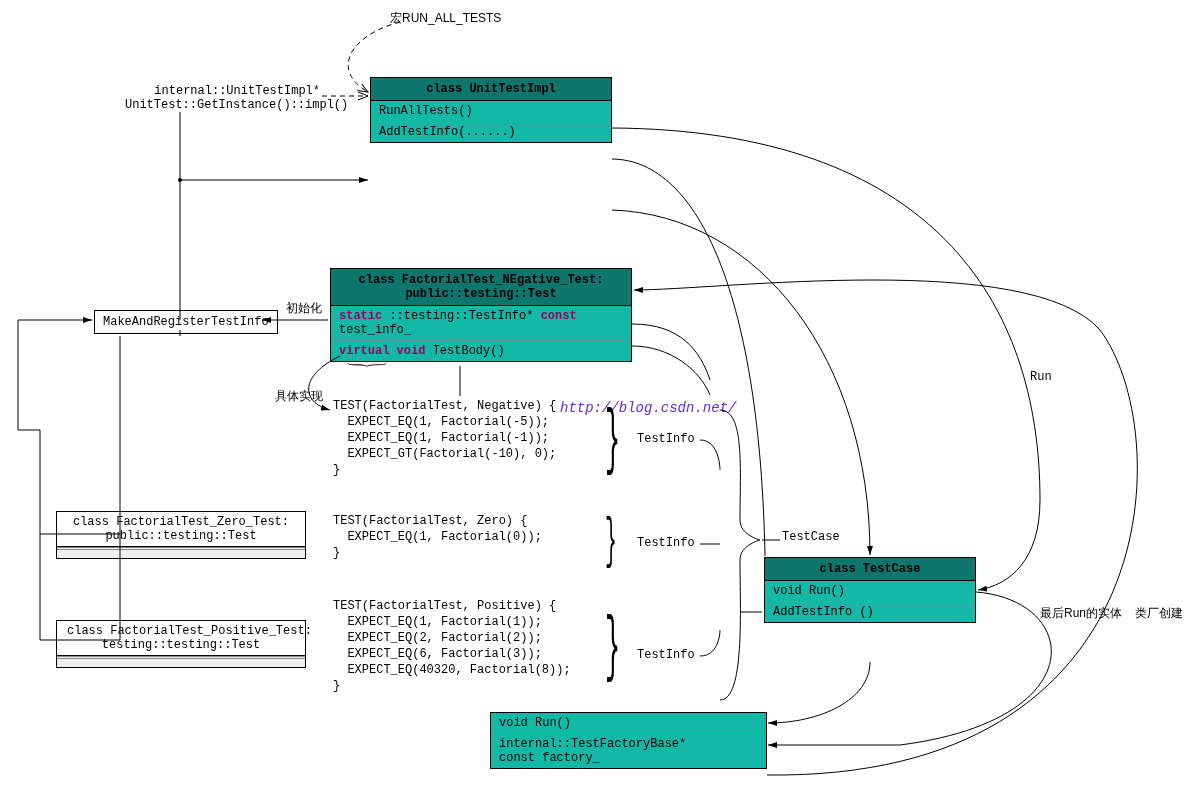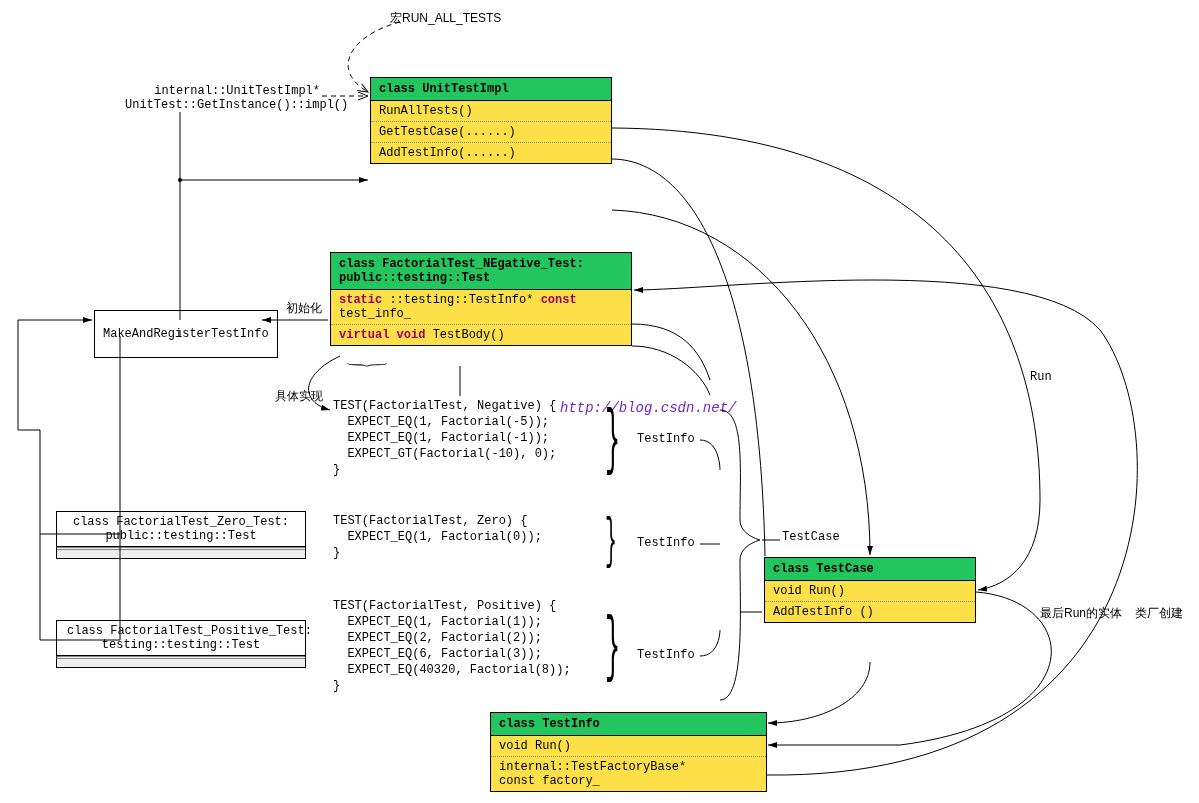--- a/index.html
+++ b/index.html
@@ -1,19 +1,19 @@
 <!DOCTYPE html>
 <html><head>
 <meta charset="utf-8">
 <style>
   html,body{margin:0;padding:0;background:#fff;font-family:"Consolas","Courier New",monospace;font-size:12px;color:#000}
   .canvas{position:relative;width:1199px;height:803px}
   .box{position:absolute;border:1px solid #000;background:#fff}
-  .hdr{background:#22c55e;text-align:left;padding:4px 8px;border-bottom:1px solid #000;font-weight:bold}
-  .row{background:#fde047;padding:3px 8px;border-bottom:1px dotted #888}
+  .hdr{background:#0f766e;text-align:center;padding:4px 8px;border-bottom:1px solid #000;font-weight:bold}
+  .row{background:#14b8a6;padding:3px 8px;border-bottom:1px dotted #888}
   .row:last-child{border-bottom:none}
   .kw{color:#a00060;font-weight:bold}
   .label{position:absolute;white-space:pre;font-family:"Consolas","Courier New",monospace}
   .ch{font-family:"SimSun","Microsoft YaHei",sans-serif}
   .code{position:absolute;white-space:pre;line-height:16px}
   .brace{position:absolute;font-size:72px;line-height:72px;transform:scaleX(0.35);transform-origin:left center}
   .brace-sm{position:absolute;font-size:56px;line-height:56px;transform:scaleX(0.35);transform-origin:left center}
   .hbrace{position:absolute;font-size:62px;line-height:62px;transform:scaleY(0.35) rotate(90deg);transform-origin:left top}
   .wm{position:absolute;color:#6d28d9;font-style:italic;font-size:14px}
   svg{position:absolute;top:0;left:0;pointer-events:none}
@@ -38,57 +38,55 @@
   <div class="label ch" style="left:1040px;top:605px">最后Run的实体</div>
   <div class="label ch" style="left:1135px;top:605px">类厂创建</div>
   <div class="label" style="left:637px;top:432px">TestInfo</div>
   <div class="label" style="left:637px;top:536px">TestInfo</div>
   <div class="label" style="left:637px;top:648px">TestInfo</div>
   <div class="label" style="left:782px;top:530px">TestCase</div>
 
   <div class="box" style="left:370px;top:77px;width:240px">
     <div class="hdr">class UnitTestImpl</div>
     <div class="row">RunAllTests()</div>
-    <div class="row">GetTestCase(......)</div>
     <div class="row">AddTestInfo(......)</div>
   </div>
 
-  <div class="box" style="left:330px;top:252px;width:300px">
+  <div class="box" style="left:330px;top:268px;width:300px">
     <div class="hdr" style="white-space:pre">class FactorialTest_NEgative_Test:
 public::testing::Test</div>
     <div class="row">
       <span class="kw">static </span><span>::testing::TestInfo* </span><span class="kw">const</span><span> test_info_</span>
     </div>
     <div class="row">
       <span class="kw">virtual void </span><span>TestBody()</span>
     </div>
   </div>
 
-  <div class="box" style="left:94px;top:310px;padding:16px 8px">MakeAndRegisterTestInfo</div>
+  <div class="box" style="left:94px;top:310px;padding:4px 8px">MakeAndRegisterTestInfo</div>
 
   <div class="smallbox" style="position:absolute;left:56px;top:511px;width:248px">
     <div class="t" style="white-space:pre">class FactorialTest_Zero_Test:
 public::testing::Test</div>
     <div class="b dbl"></div>
   </div>
 
   <div class="smallbox" style="position:absolute;left:56px;top:620px;width:248px">
     <div class="t" style="white-space:pre">class FactorialTest_Positive_Test:
 testing::testing::Test</div>
     <div class="b dbl"></div>
   </div>
 
   <div class="box" style="left:764px;top:557px;width:210px">
     <div class="hdr">class TestCase</div>
     <div class="row">void Run()</div>
     <div class="row">AddTestInfo ()</div>
   </div>
 
   <div class="box" style="left:490px;top:712px;width:275px">
-    <div class="hdr">class TestInfo</div>
     <div class="row">void Run()</div>
     <div class="row" style="white-space:pre">internal::TestFactoryBase*
 const factory_</div>
   </div>
 
   <div class="code" style="left:333px;top:398px">TEST(FactorialTest, Negative) {
   EXPECT_EQ(1, Factorial(-5));
   EXPECT_EQ(1, Factorial(-1));
   EXPECT_GT(Factorial(-10), 0);
 }</div>

